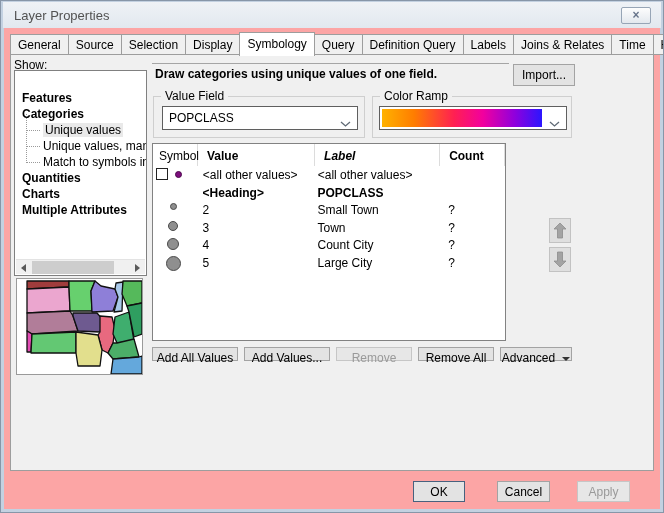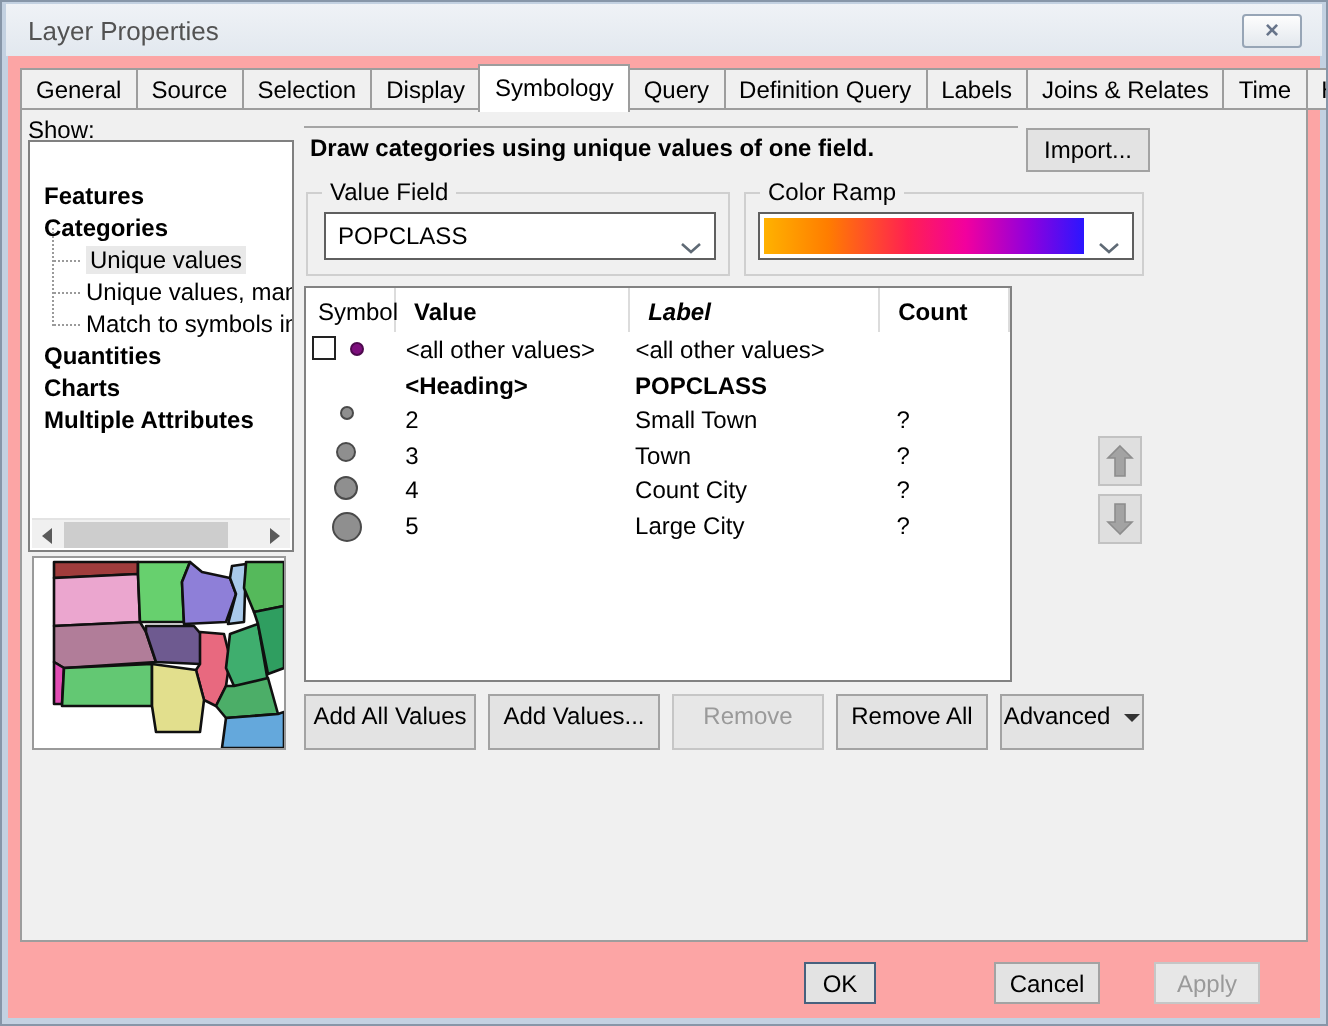--- a/index.html
+++ b/index.html
@@ -122,30 +122,30 @@
   .dot.s4 { width: 15px; height: 15px; }
   
   .move-btn {
     position: absolute; left: 545px; width: 22px; height: 25px;
     background: #dfdfdf; border: 1px solid #c2c2c2;
     display: flex; align-items: center; justify-content: center;
   }
   .move-up { top: 190px; }
   .move-down { top: 219px; }
   
-  .act { position: absolute; top: 319px; height: 28px; }
+  .act { position: absolute; top: 319px; height: 14px; }
   .b-addall { left: 148px; width: 86px; }
   .b-addval { left: 240px; width: 86px; }
   .b-remove { left: 332px; width: 76px; }
   .b-removeall { left: 414px; width: 76px; }
   .b-advanced { left: 496px; width: 72px; }
   .caret-down { display: inline-block; width: 0; height: 0; border-top: 4px solid #333; border-left: 4px solid transparent; border-right: 4px solid transparent; margin-left: 7px; vertical-align: 1px; }
   
   .fbtn { position: absolute; top: 453px; height: 21px; }
-  .b-ok { left: 398px; width: 36px; border-color: #47617e; }
+  .b-ok { left: 409px; width: 52px; border-color: #47617e; }
   .b-cancel { left: 493px; width: 53px; }
   .b-apply { left: 573px; width: 53px; }
 </style>
 </head>
 <body>
 
 <div class="window">
   <div class="titlebar">
     <span class="title-text">Layer Properties</span>
     <div class="close-btn">×</div>

